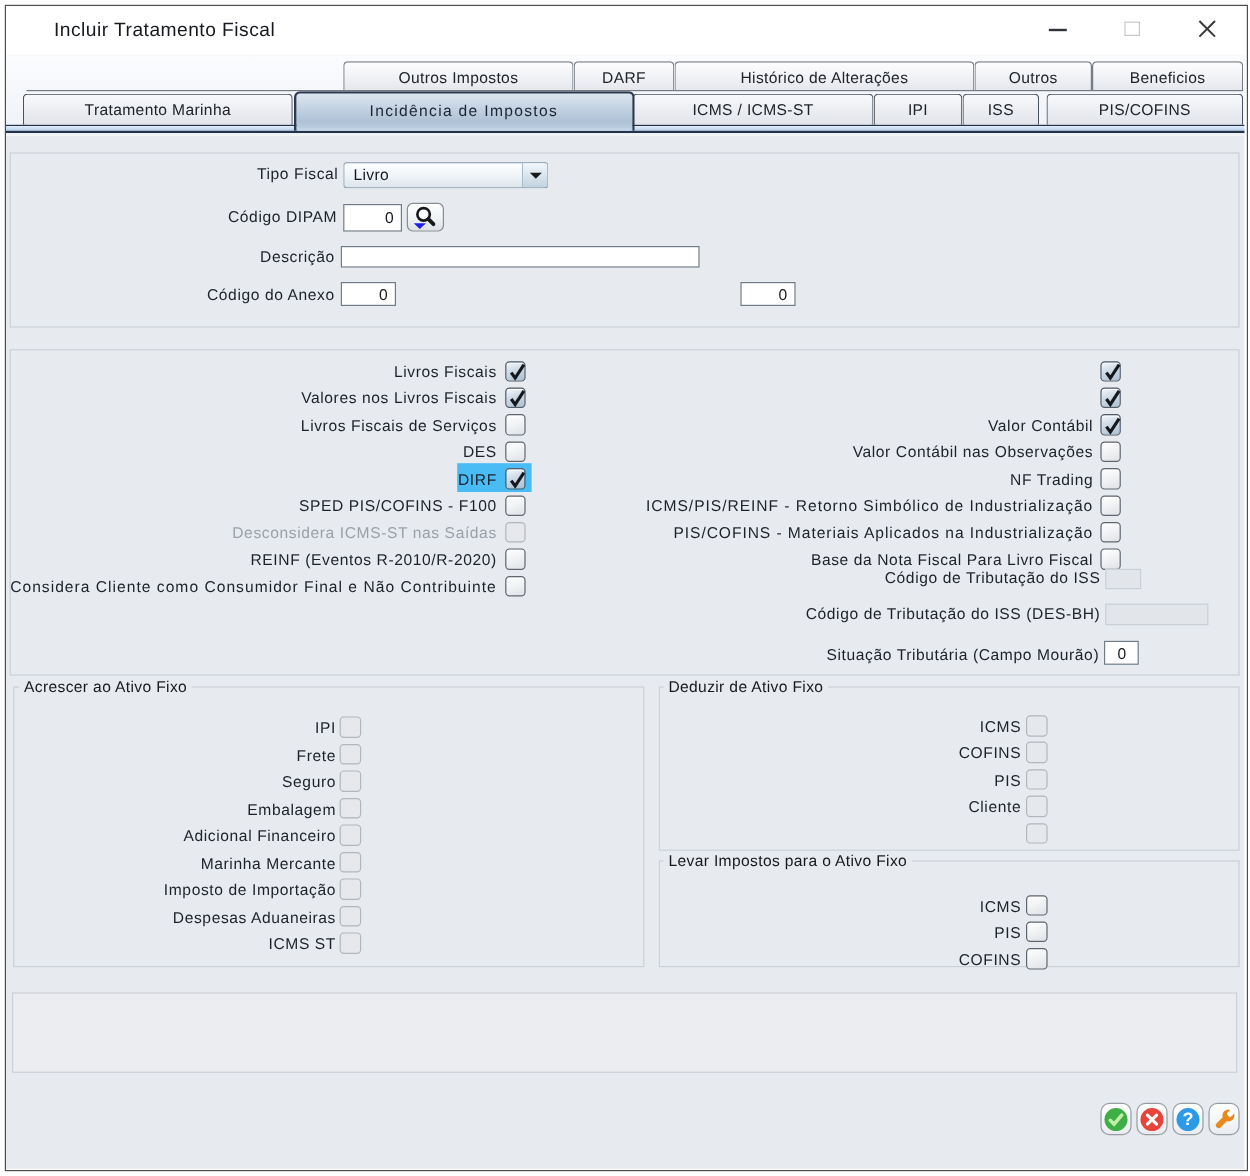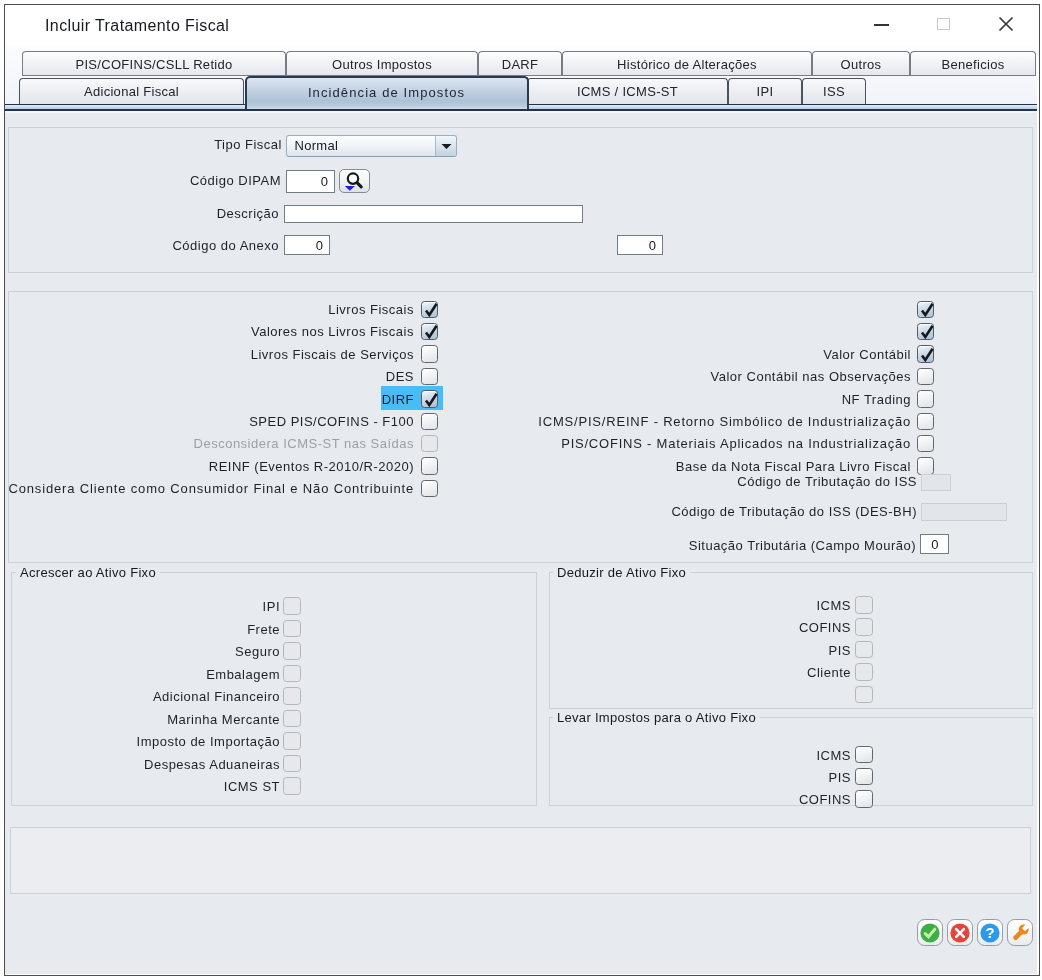--- a/index.html
+++ b/index.html
@@ -50,48 +50,48 @@
 <div id="page">
 <div id="win" class="abs"></div>
 <div id="title" class="abs">Incluir Tratamento Fiscal</div>
 <div id="minbtn" class="abs"></div>
 <div id="maxbtn" class="abs"></div>
 <svg class="abs" style="left:998px;top:16px" width="16" height="16" viewBox="0 0 16 16">
       <path d="M1.5 1.5 L14.5 14.5 M14.5 1.5 L1.5 14.5" stroke="#3a3a3a" stroke-width="1.7"></path>
     </svg>
 <div id="content" class="abs">
 <div id="strip" class="abs"></div>
-<div class="tab t1" style="left:17px;width:264px">PIS/COFINS/CSLL Retido</div>
 <div class="tab t1" style="left:281px;width:192px">Outros Impostos</div>
 <div class="tab t1" style="left:473px;width:84px">DARF</div>
 <div class="tab t1" style="left:557px;width:250px">Histórico de Alterações</div>
 <div class="tab t1" style="left:807px;width:98px">Outros</div>
 <div class="tab t1" style="left:905px;width:126px">Beneficios</div>
 <div class="abs" style="left:17px;top:29px;width:1014px;height:1.4px;background:#767c84"></div>
-<div class="tab t2" style="left:14px;width:225px">Adicional Fiscal</div>
+<div class="tab t2" style="left:14px;width:225px">Tratamento Marinha</div>
 <div class="tab t2" style="left:522px;width:201px">ICMS / ICMS-ST</div>
 <div class="tab t2" style="left:723px;width:74px">IPI</div>
 <div class="tab t2" style="left:797px;width:64px">ISS</div>
+<div class="tab t2" style="left:867px;width:164px">PIS/COFINS</div>
 <div id="navy1" class="abs"></div>
 <div id="blueband" class="abs"></div>
 <div id="navy2" class="abs"></div>
 <div id="lightstrip" class="abs"></div>
 <div id="tabsel" class="abs">Incidência de Impostos</div>
 </div>
 <div class="gbox abs" style="left:8px;top:127px;width:1025px;height:146px"></div>
 <div class="gbox abs" style="left:8px;top:291px;width:1025px;height:272px"></div>
 <div class="gbox abs" style="left:11px;top:572px;width:526px;height:234px"></div>
 <div class="legend abs" style="left:16px;top:565px">Acrescer ao Ativo Fixo</div>
 <div class="gbox abs" style="left:549px;top:572px;width:484px;height:137px"></div>
 <div class="legend abs" style="left:553px;top:565px">Deduzir de Ativo Fixo</div>
 <div class="gbox abs" style="left:549px;top:717px;width:484px;height:89px"></div>
 <div class="legend abs" style="left:553px;top:710px">Levar Impostos para o Ativo Fixo</div>
 <div class="gbox abs" style="left:10px;top:827px;width:1021px;height:67px;background:#ebedf1"></div>
 <div class="lbl abs" style="left:-238px;top:136.5px;width:520px">Tipo Fiscal</div>
-<div id="combo" class="abs"><span style="padding-left:8px">Normal</span><div id="combobtn"><svg width="21" height="20" viewBox="0 0 21 20">
+<div id="combo" class="abs"><span style="padding-left:8px">Livro</span><div id="combobtn"><svg width="21" height="20" viewBox="0 0 21 20">
           <path d="M5.5 8 L15.5 8 L10.5 13 Z" fill="#17191c"></path>
         </svg></div></div>
 <div class="lbl abs" style="left:-239px;top:172.5px;width:520px">Código DIPAM</div>
 <div class="inp abs" style="left:285.5px;top:170px;width:49.5px;height:22.5px;line-height:21px;padding-right:6px">0</div>
 <div id="lupa" class="abs"><svg width="31" height="23" viewBox="0 0 31 23">
         <circle cx="13" cy="8.6" r="5.2" fill="#fff" stroke="#17181a" stroke-width="2.2"></circle>
         <line x1="17" y1="12.6" x2="21.2" y2="16.8" stroke="#17181a" stroke-width="3.2" stroke-linecap="round"></line>
         <path d="M4.8 16 L15 16 L9.8 20.8 Z" fill="#1f1fe8"></path>
       </svg></div>
 <div class="lbl abs" style="left:-241px;top:205.5px;width:520px">Descrição</div>

